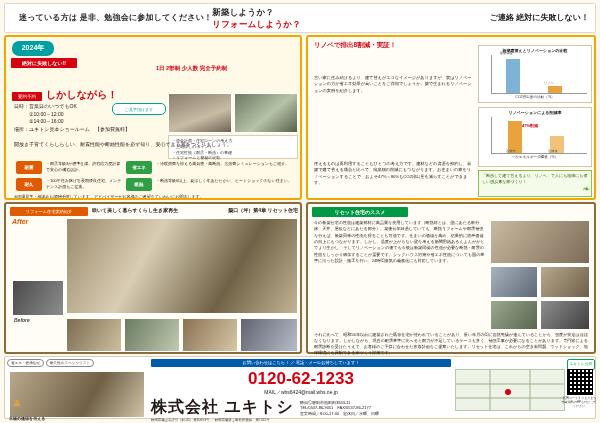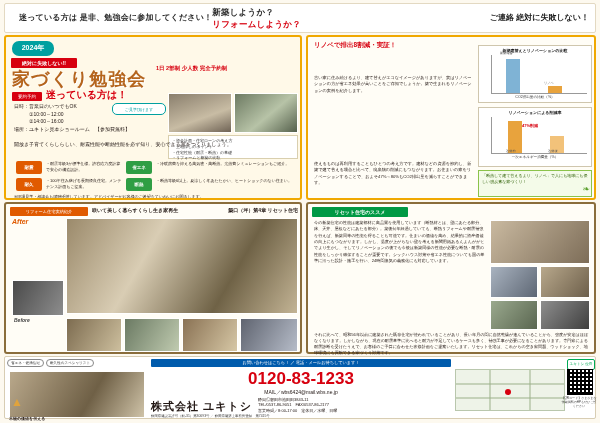--- a/index.html
+++ b/index.html
@@ -200,21 +200,21 @@
   }
   .f-pyr{position:absolute;left:4px;top:36px;font-size:12px;color:#e0a33c;}
   .f-slogan{position:absolute;left:2px;top:57px;font-size:4px;font-weight:bold;color:#231815;}
   .f-mid{position:absolute;left:146px;top:2px;width:300px;height:59px;}
   .contact-ribbon{
     width:300px;height:8px;background:#005bac;color:#fff;font-size:4.2px;
     display:flex;align-items:center;justify-content:center;border-radius:1px;
   }
   .tel{font-size:17px;font-weight:bold;color:#d7000f;letter-spacing:0px;margin-top:1px;text-align:center;}
   .mailline{font-size:5px;color:#231815;text-align:center;}
-  .company{font-size:11px;font-weight:bold;color:#231815;letter-spacing:1px;}
+  .company{font-size:16px;font-weight:bold;color:#231815;letter-spacing:1px;}
   .addr{font-size:4px;color:#231815;line-height:1.4;}
   .f-right{position:absolute;left:450px;top:2px;width:140px;height:59px;}
   .map{
     position:absolute;left:0;top:10px;width:110px;height:42px;background:#eef3e8;
     border:1px solid #b9c7ad;box-sizing:border-box;
   }
   .map line{stroke:#9bb089;stroke-width:1;}
   .qr{position:absolute;left:112px;top:10px;width:26px;height:26px;background:
     repeating-linear-gradient(0deg,#000 0 2px,#fff 2px 4px),
     repeating-linear-gradient(90deg,#000 0 2px,#fff 2px 4px);
@@ -238,24 +238,23 @@
     <div class="hdr-col">
       <div class="hdr-l1"><span>新築しようか？</span></div>
       <div class="hdr-l2"><span class="hdr-red">リフォームしようか？</span></div>
     </div>
     <div class="hdr-right">ご連絡 絶対に失敗しない！</div>
   </div>
 
   <div class="seminar">
     <div class="year-badge">2024年</div>
     <div class="fail-badge">絶対に失敗しない!!</div>
-    <div class="sem-title">家づくり勉強会</div>
     <div class="sem-sub">1日 2部制 少人数 完全予約制</div>
     <div class="reserve-tag">要約予約</div>
-    <div class="apply-now">迷っている方は！</div>
+    <div class="apply-now">しかしながら！</div>
 
     <div class="sem-info">
       <div>日時：営業日のいつでもOK</div>
       <div>　　　①10:00～12:00</div>
       <div>　　　②14:00～16:00</div>
       <div>場所：ユキトシ見本ショールーム　【参加費無料】</div>
     </div>
     <div class="sem-note">ご見学頂けます</div>
 
     <div class="photo ph1"></div>
@@ -347,21 +346,21 @@
         <span class="badge-pill">省エネ・健康住宅</span>
         <span class="badge-pill">耐久性のスペシャリスト</span>
       </div>
       <div class="f-img"></div>
       <div class="f-pyr">▲</div>
       <div class="f-slogan">本物の価値を伝える</div>
     </div>
 
     <div class="f-mid">
       <div class="contact-ribbon">お問い合わせはこちら！ ／ 電話・メールお待ちしています！</div>
-      <div class="tel">0120-83-1233</div>
+      <div class="tel">0120-62-1233</div>
       <div class="mailline">MAIL／wbs6424@mail.wbs.ne.jp</div>
       <div style="display:flex;align-items:flex-end;gap:6px;margin-top:1px;">
         <div class="company">株式会社 ユキトシ</div>
         <div class="addr">
           <div>静岡県磐田市池田田3843-11</div>
           <div>TEL/0537-86-9051　FAX/0537-86-2177</div>
           <div>営業時間／8:00-17:00　定休日／水曜、日曜</div>
         </div>
       </div>
       <div class="tiny" style="margin-top:1px;">

